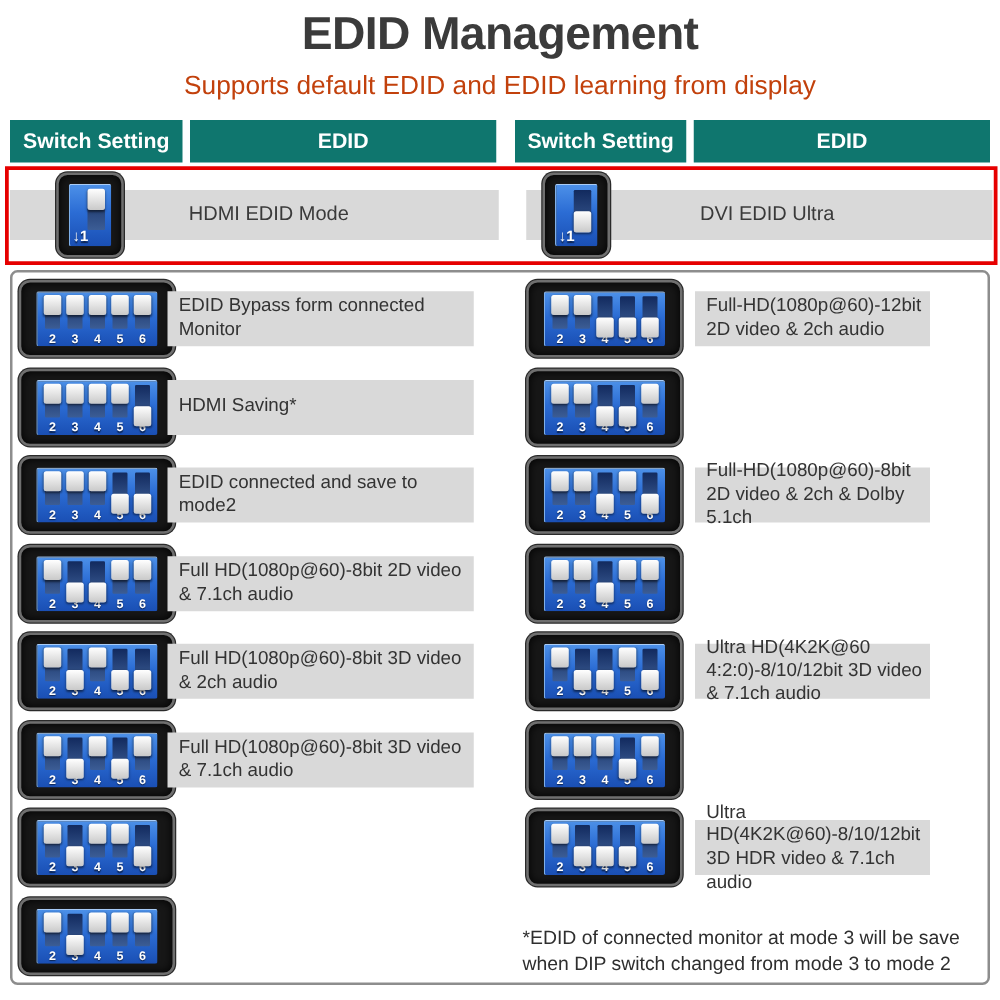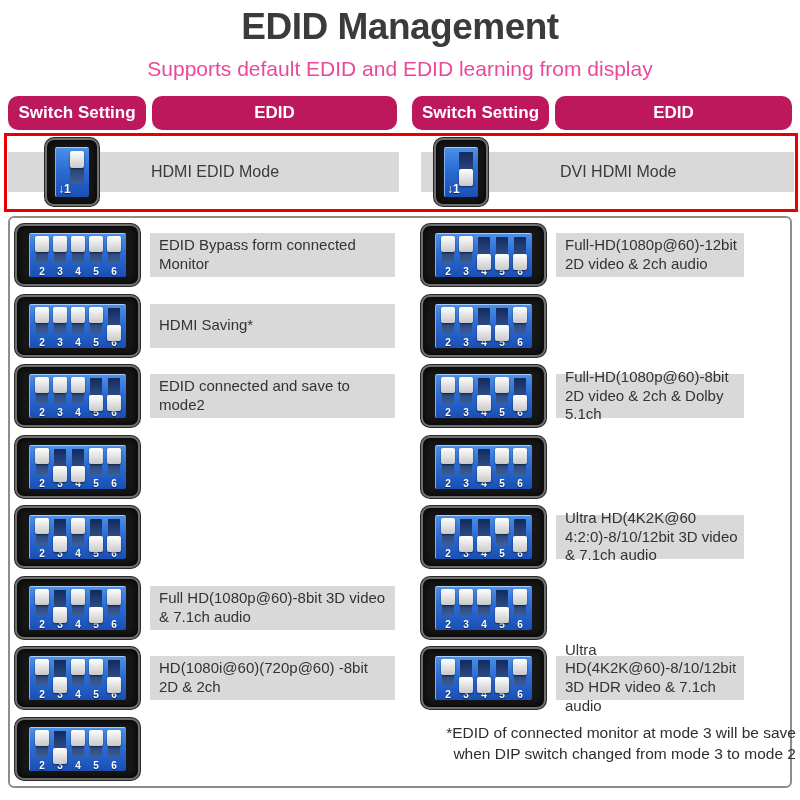--- a/index.html
+++ b/index.html
@@ -6,26 +6,26 @@
   .page {
     position:relative; width:800px; height:800px; background:#ffffff;
     font-family:"Liberation Sans", sans-serif; overflow:hidden;
   }
   .title {
     position:absolute; top:6px; left:0; width:800px; text-align:center;
     font-size:37px; font-weight:bold; color:#3b3b3b; letter-spacing:-0.5px;
   }
   .subtitle {
     position:absolute; top:57px; left:0; width:800px; text-align:center;
-    font-size:21px; color:#ec4899;
+    font-size:21px; color:#c2410c;
   }
   
   .hcell {
-    position:absolute; top:96px; height:34px; background:#be185d; color:#fff;
-    font-weight:bold; font-size:17px; display:flex; align-items:center; justify-content:center;border-radius:10px;
+    position:absolute; top:96px; height:34px; background:#0f766e; color:#fff;
+    font-weight:bold; font-size:17px; display:flex; align-items:center; justify-content:center;
   }
   .h1 { left:8px;   width:138px; }
   .h2 { left:152px; width:245px; }
   .h3 { left:412px; width:137px; }
   .h4 { left:555px; width:237px; }
 
   
   .modebox {
     position:absolute; left:4px; top:133px; width:788px; height:73px;
     border:3px solid #e60000; background:#fff; box-sizing:content-box;text-align:right;
@@ -100,25 +100,25 @@
     z-index:2;
   }
   .dcap.u { top:2px; } .dcap.d { top:20px; }
 
   
   .bar {
     position:absolute; top:13px; height:44px; background:#d9d9d9;
     display:flex; align-items:center; font-size:15px; color:#333;
     line-height:1.25; padding-left:9px; padding-right:6px; box-sizing:border-box;
   }
-  .bar.l { left:140px; width:245px; }
+  .bar.l { left:124px; width:245px; }
   .bar.r { left:546px; width:188px; }
 
   .footnote {
-    position:absolute; left:408px; top:8px; width:378px; text-align:right;
+    position:absolute; left:408px; top:26px; width:378px; text-align:left;
     font-size:15.5px; color:#2e2e2e; line-height:1.4;
   }
 </style>
 </head>
 <body>
 
 <div class="page">
 
   <div class="title">EDID Management</div>
   <div class="subtitle">Supports default EDID and EDID learning from display</div>
@@ -126,21 +126,21 @@
   <div class="hcell h1">Switch Setting</div>
   <div class="hcell h2">EDID</div>
   <div class="hcell h3">Switch Setting</div>
   <div class="hcell h4">EDID</div>
 
   <div class="modebox">
     <div class="mbar l">
       <span>HDMI EDID Mode</span>
     </div>
     <div class="mbar r">
-      <span>DVI HDMI Mode</span>
+      <span>DVI EDID Ultra</span>
     </div>
     <div class="mini l">
         <div class="mini-panel">
           <div class="mslot"></div>
           <div class="mcap u"></div>
           <div class="mlabel">↓1</div>
         </div>
       </div>
     <div class="mini r">
         <div class="mini-panel">
@@ -374,20 +374,23 @@
               <div class="dnum">5</div>
               <div class="dcap u"></div>
             </div>
             <div class="dcol">
               <div class="dslot"></div>
               <div class="dnum">6</div>
               <div class="dcap u"></div>
             </div>
           </div>
         </div>
+      <div class="bar l">
+          <span>Full HD(1080p@60)-8bit 2D video &amp; 7.1ch audio</span>
+        </div>
       <div class="dip r">
           <div class="dip-panel">
             <div class="dcol">
               <div class="dslot"></div>
               <div class="dnum">2</div>
               <div class="dcap u"></div>
             </div>
             <div class="dcol">
               <div class="dslot"></div>
               <div class="dnum">3</div>
@@ -434,20 +437,23 @@
               <div class="dslot"></div>
               <div class="dnum">5</div>
               <div class="dcap d"></div>
             </div>
             <div class="dcol">
               <div class="dslot"></div>
               <div class="dnum">6</div>
               <div class="dcap d"></div>
             </div>
           </div>
+        </div>
+      <div class="bar l">
+          <span>Full HD(1080p@60)-8bit 3D video &amp; 2ch audio</span>
         </div>
       <div class="dip r">
           <div class="dip-panel">
             <div class="dcol">
               <div class="dslot"></div>
               <div class="dnum">2</div>
               <div class="dcap u"></div>
             </div>
             <div class="dcol">
               <div class="dslot"></div>
@@ -563,23 +569,20 @@
               <div class="dnum">5</div>
               <div class="dcap u"></div>
             </div>
             <div class="dcol">
               <div class="dslot"></div>
               <div class="dnum">6</div>
               <div class="dcap d"></div>
             </div>
           </div>
         </div>
-      <div class="bar l">
-          <span>HD(1080i@60)(720p@60) -8bit 2D &amp; 2ch</span>
-        </div>
       <div class="dip r">
           <div class="dip-panel">
             <div class="dcol">
               <div class="dslot"></div>
               <div class="dnum">2</div>
               <div class="dcap u"></div>
             </div>
             <div class="dcol">
               <div class="dslot"></div>
               <div class="dnum">3</div>

